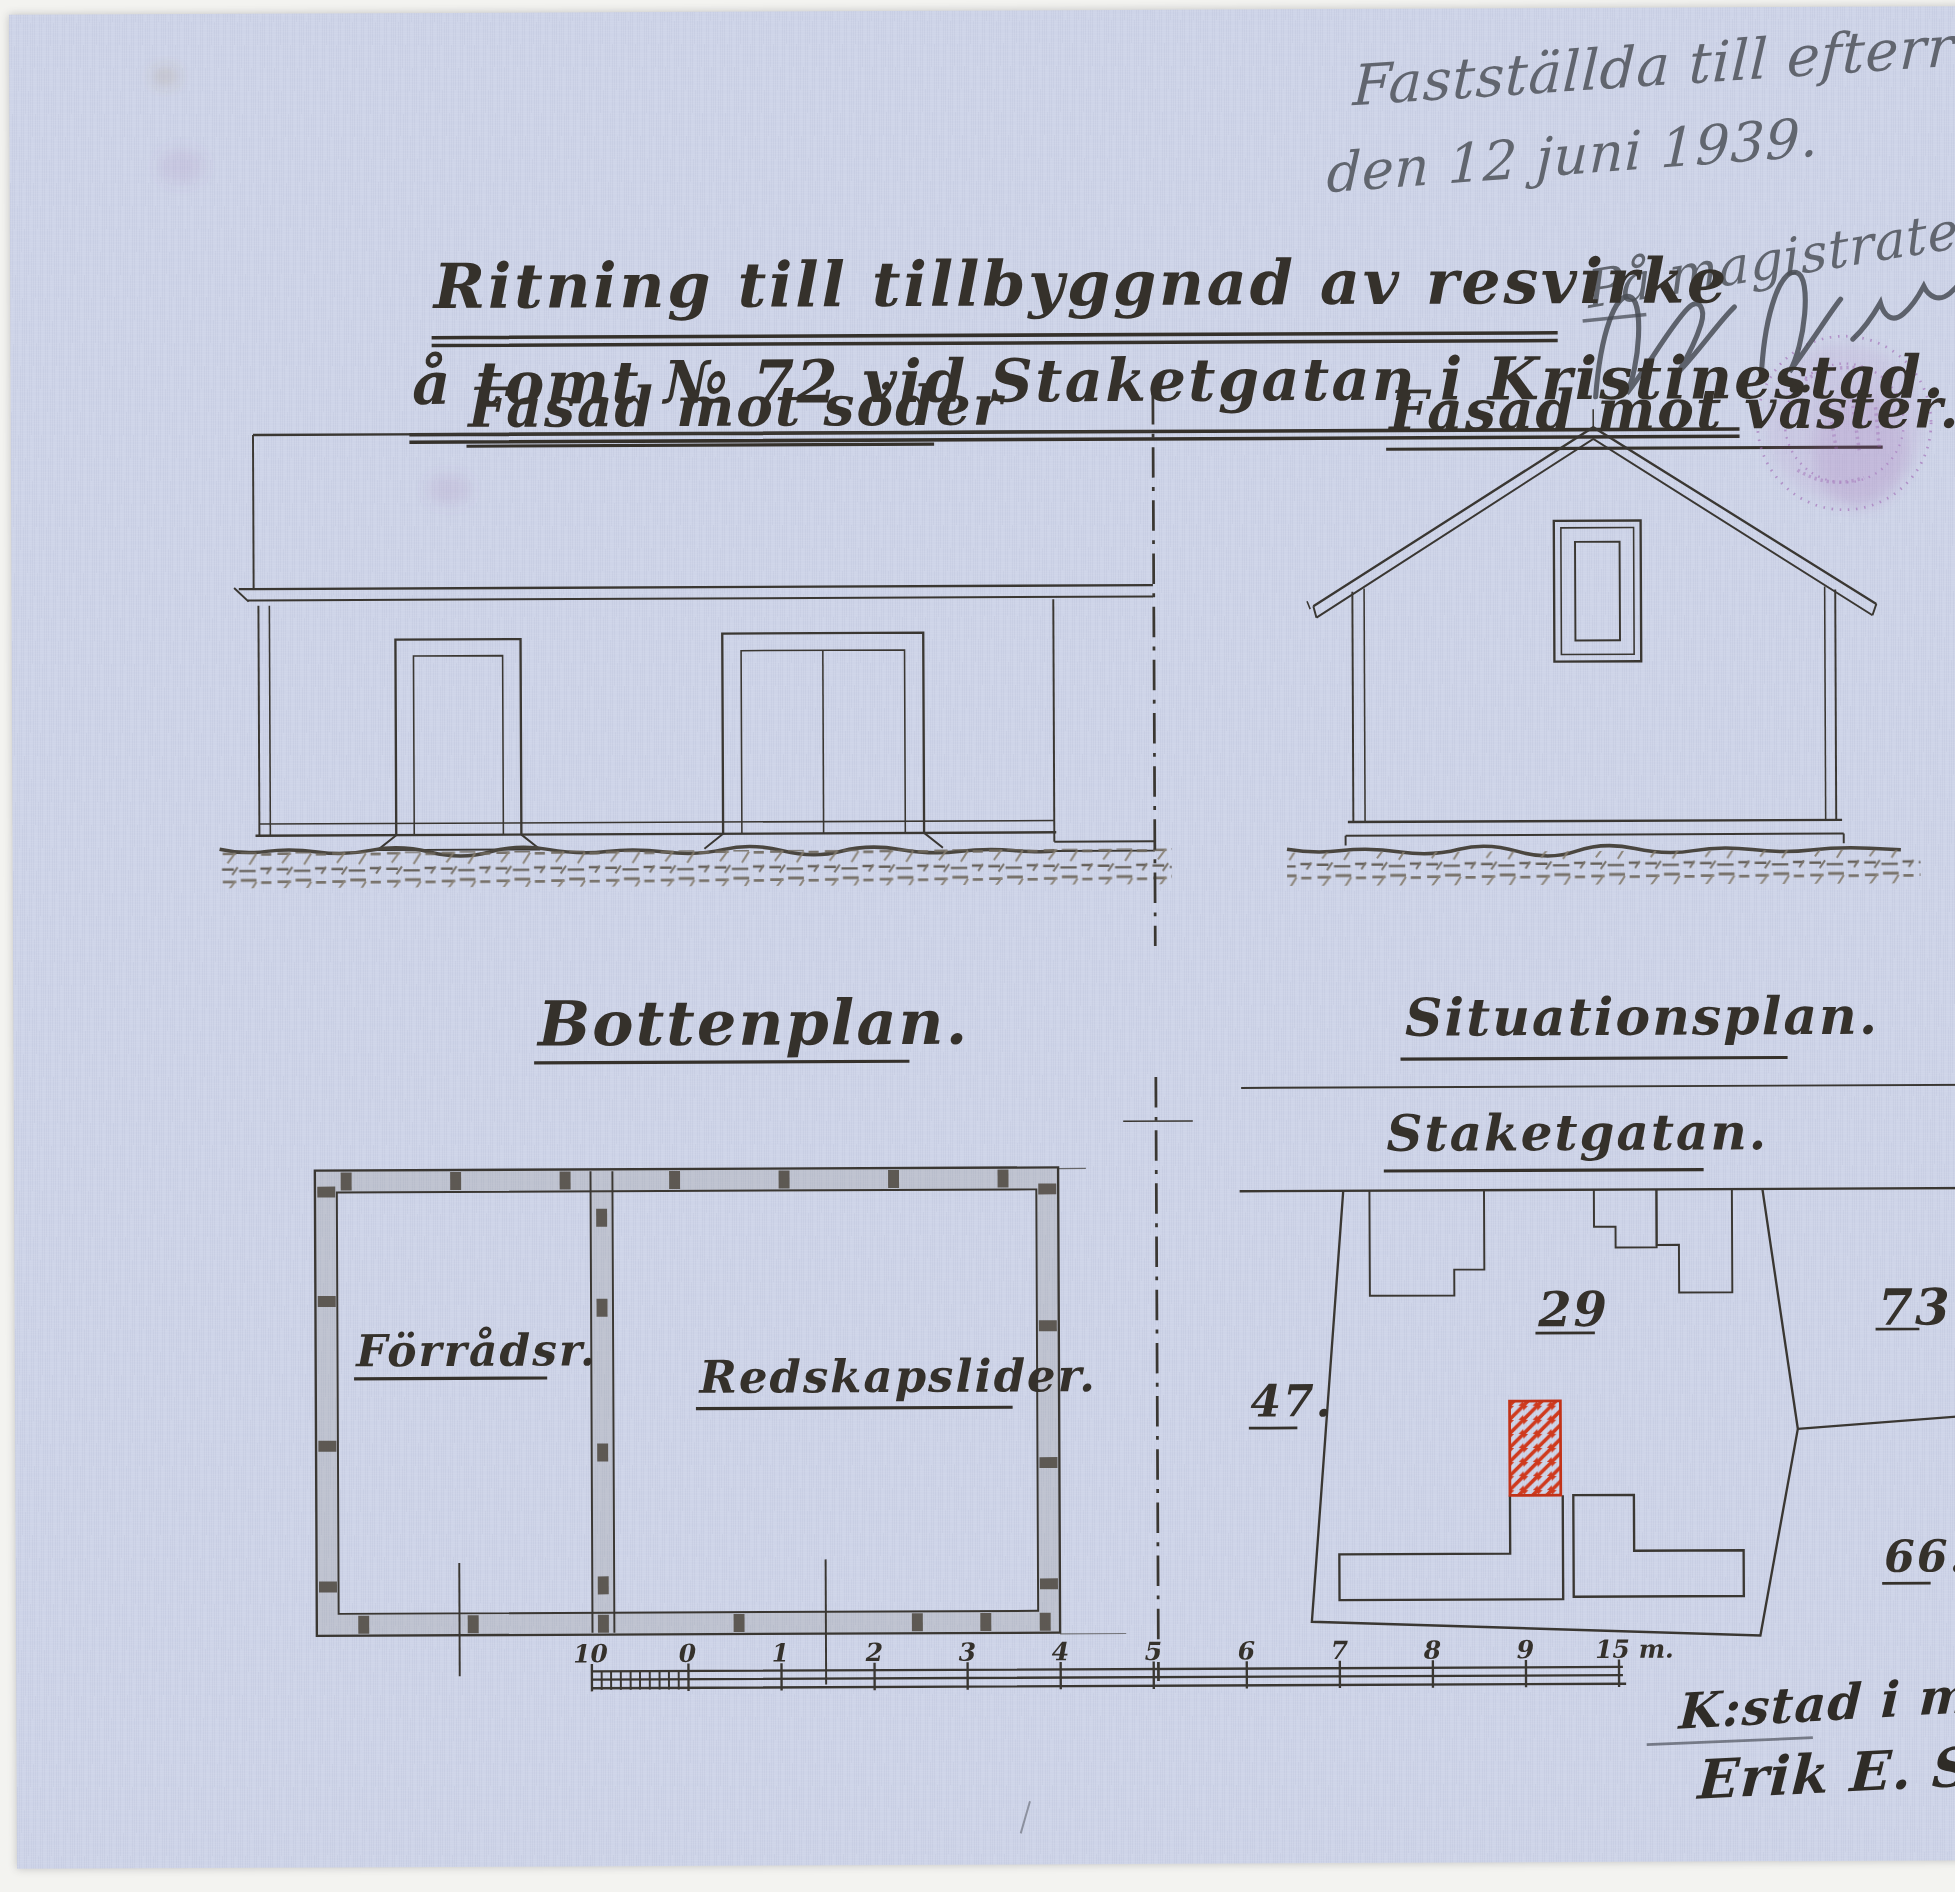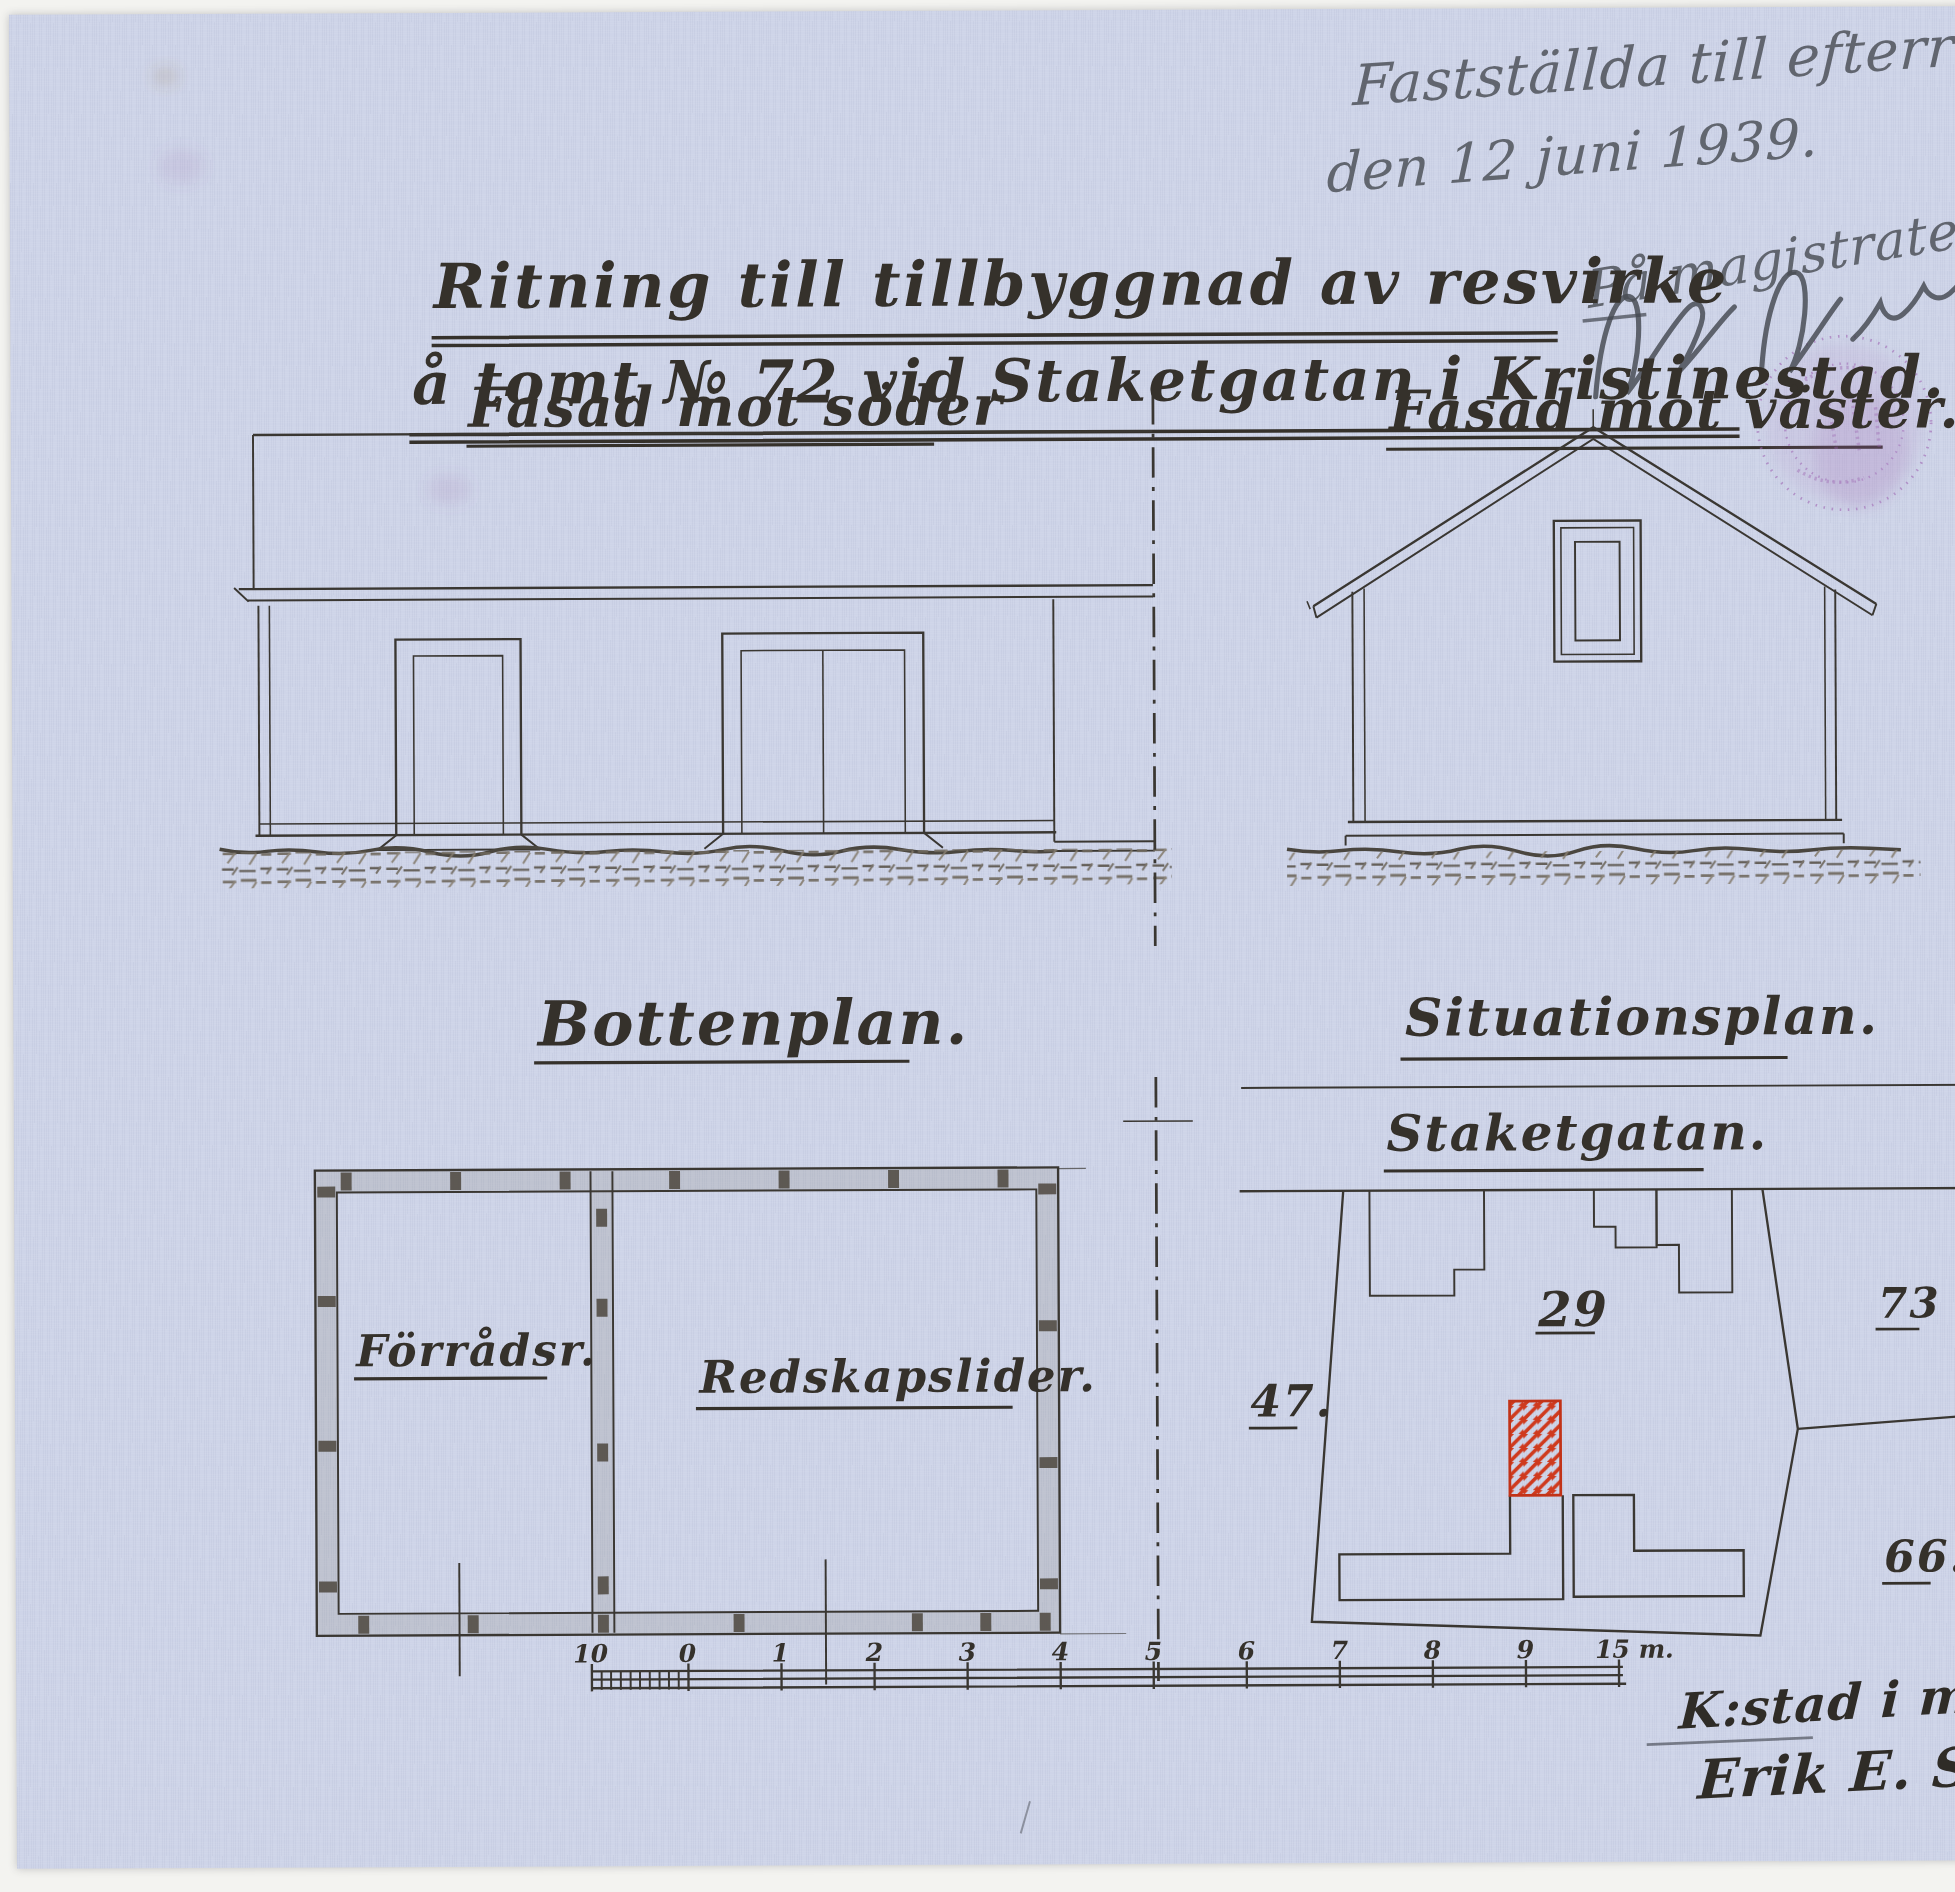--- a/index.html
+++ b/index.html
@@ -243,25 +243,25 @@
 <div class="lbl" style="left:470px;top:377px;font-size:55px;">Fasad mot söder</div>
 <div class="lbl" style="left:1391px;top:384px;font-size:55px;">Fasad mot väster.</div>
 
 <div class="lbl" style="left:537px;top:991px;font-size:62px;">Bottenplan.</div>
 <div class="lbl" style="left:354px;top:1326px;font-size:44px;">Förrådsr.</div>
 <div class="lbl" style="left:697px;top:1353px;font-size:45px;">Redskapslider.</div>
 
 <div class="lbl" style="left:1404px;top:993px;font-size:52px;">Situationsplan.</div>
 <div class="lbl" style="left:1385px;top:1110px;font-size:50px;">Staketgatan.</div>
 <div class="lbl" style="left:1536px;top:1287px;font-size:48px;">29</div>
-<div class="lbl" style="left:1876px;top:1286px;font-size:42px;">73</div>
+<div class="lbl" style="left:1876px;top:1286px;font-size:50px;">73</div>
 <div class="lbl" style="left:1248px;top:1380px;font-size:44px;">47.</div>
 <div class="lbl" style="left:1881px;top:1538px;font-size:44px;">66.</div>
 
-<div class="lbl scale-num" style="left:587px;top:1639px;text-align:right;">10</div>
+<div class="lbl scale-num" style="left:587px;top:1639px;">10</div>
 <div class="lbl scale-num" style="left:684px;top:1639px;">0</div>
 <div class="lbl scale-num" style="left:777px;top:1639px;">1</div>
 <div class="lbl scale-num" style="left:871px;top:1639px;">2</div>
 <div class="lbl scale-num" style="left:964px;top:1639px;">3</div>
 <div class="lbl scale-num" style="left:1057px;top:1639px;">4</div>
 <div class="lbl scale-num" style="left:1150px;top:1639px;">5</div>
 <div class="lbl scale-num" style="left:1243px;top:1639px;">6</div>
 <div class="lbl scale-num" style="left:1336px;top:1639px;">7</div>
 <div class="lbl scale-num" style="left:1429px;top:1639px;">8</div>
 <div class="lbl scale-num" style="left:1522px;top:1639px;">9</div>

